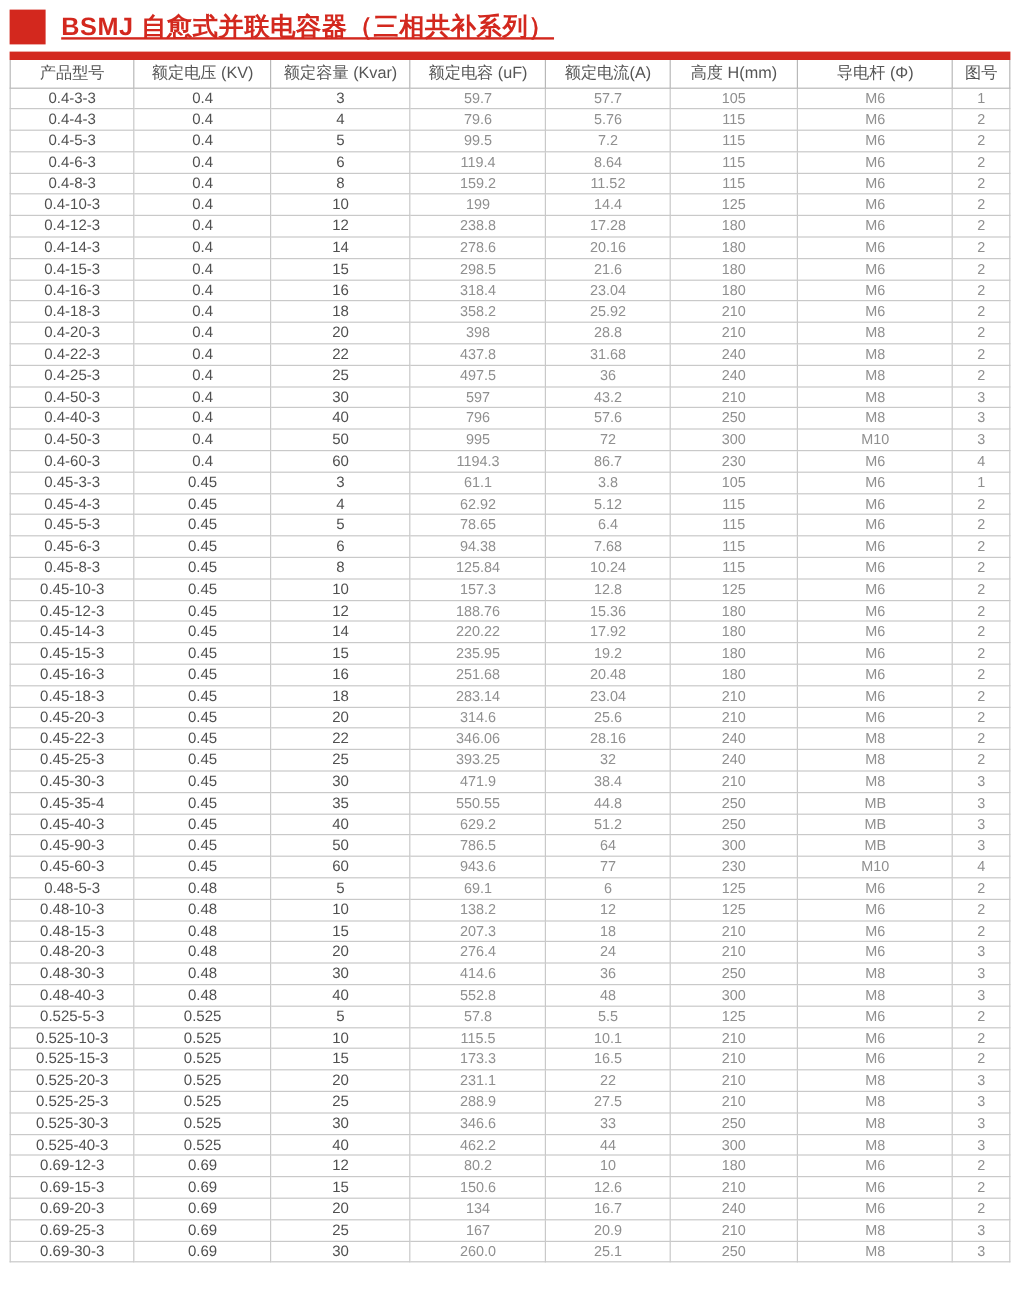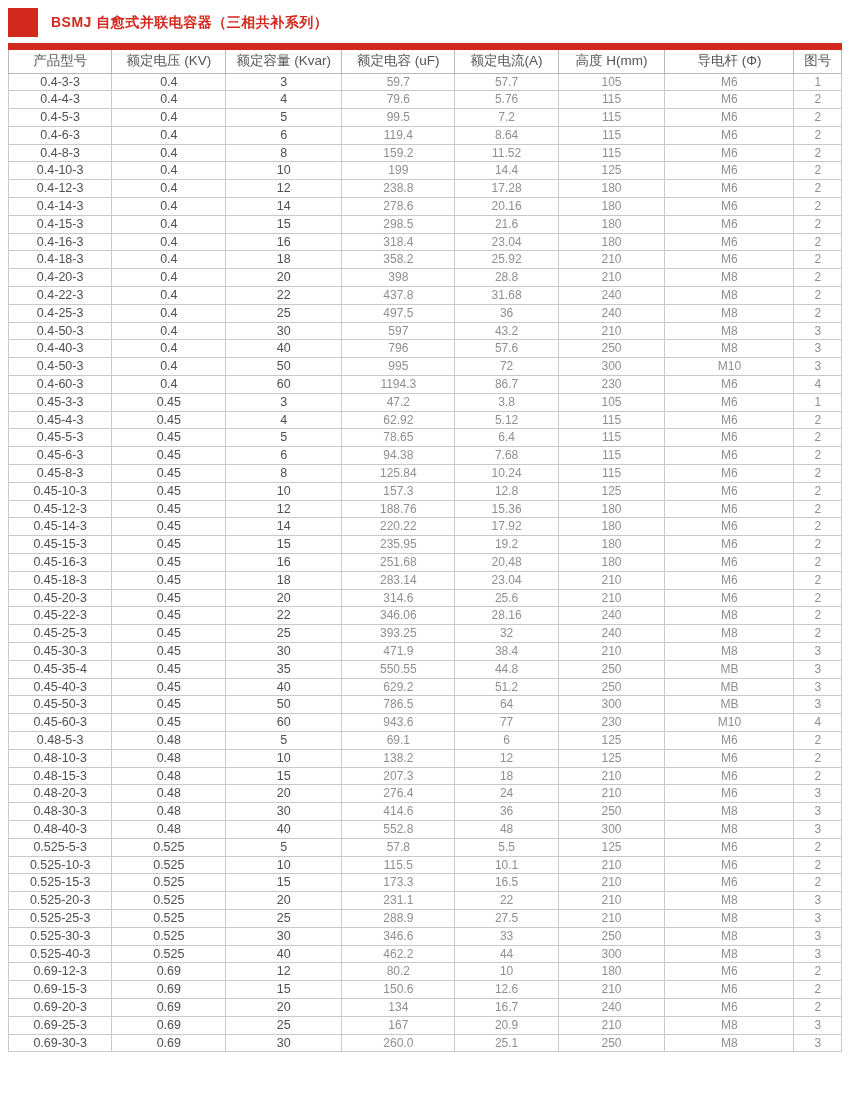--- a/index.html
+++ b/index.html
@@ -23,25 +23,26 @@
     height:40px;
   }
   .title-square{
     width:30px;height:29px;
     background:var(--accent-red);
     flex:0 0 auto;
   }
   .page-title{
     margin:0 0 0 13px;
     color:var(--accent-red);
-    font-size:14px;
+    font-size:21px;
     font-weight:bold;
     letter-spacing:0.5px;
     line-height:29px;
     white-space:nowrap;
+    text-decoration:underline;
   }
   .content{
     margin:0 8px;
   }
   .accent-bar{
     height:7px;
     background:var(--accent-red);
     margin-top:3px;
   }
   table{
@@ -290,21 +291,21 @@
           <td>1194.3</td>
           <td>86.7</td>
           <td>230</td>
           <td>M6</td>
           <td>4</td>
         </tr>
         <tr>
           <td>0.45-3-3</td>
           <td>0.45</td>
           <td>3</td>
-          <td>47.2</td>
+          <td>61.1</td>
           <td>3.8</td>
           <td>105</td>
           <td>M6</td>
           <td>1</td>
         </tr>
         <tr>
           <td>0.45-4-3</td>
           <td>0.45</td>
           <td>4</td>
           <td>62.92</td>
@@ -457,21 +458,21 @@
           <td>0.45-40-3</td>
           <td>0.45</td>
           <td>40</td>
           <td>629.2</td>
           <td>51.2</td>
           <td>250</td>
           <td>MB</td>
           <td>3</td>
         </tr>
         <tr>
-          <td>0.45-50-3</td>
+          <td>0.45-90-3</td>
           <td>0.45</td>
           <td>50</td>
           <td>786.5</td>
           <td>64</td>
           <td>300</td>
           <td>MB</td>
           <td>3</td>
         </tr>
         <tr>
           <td>0.45-60-3</td>

